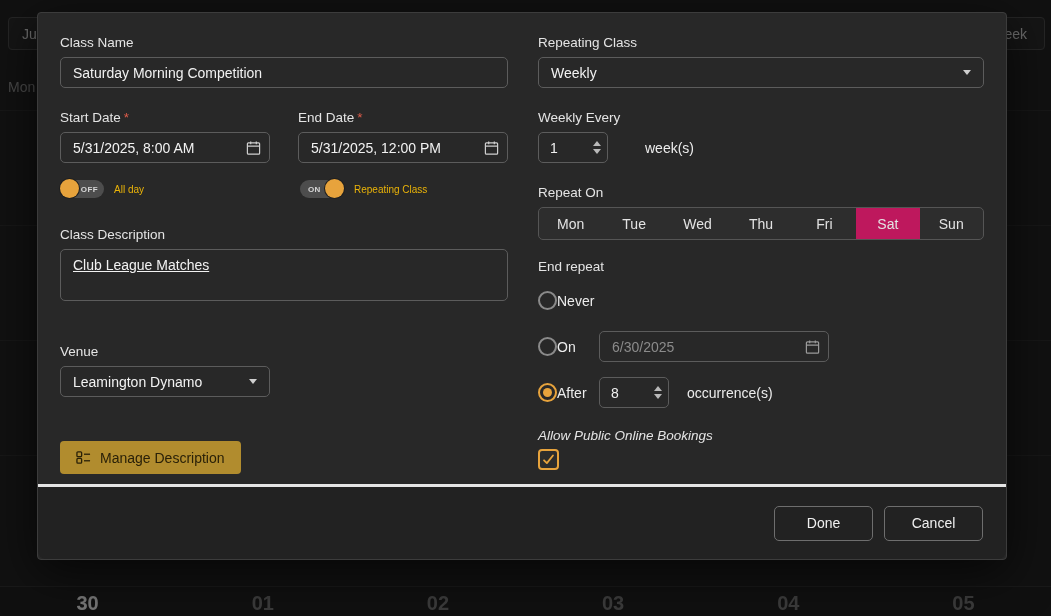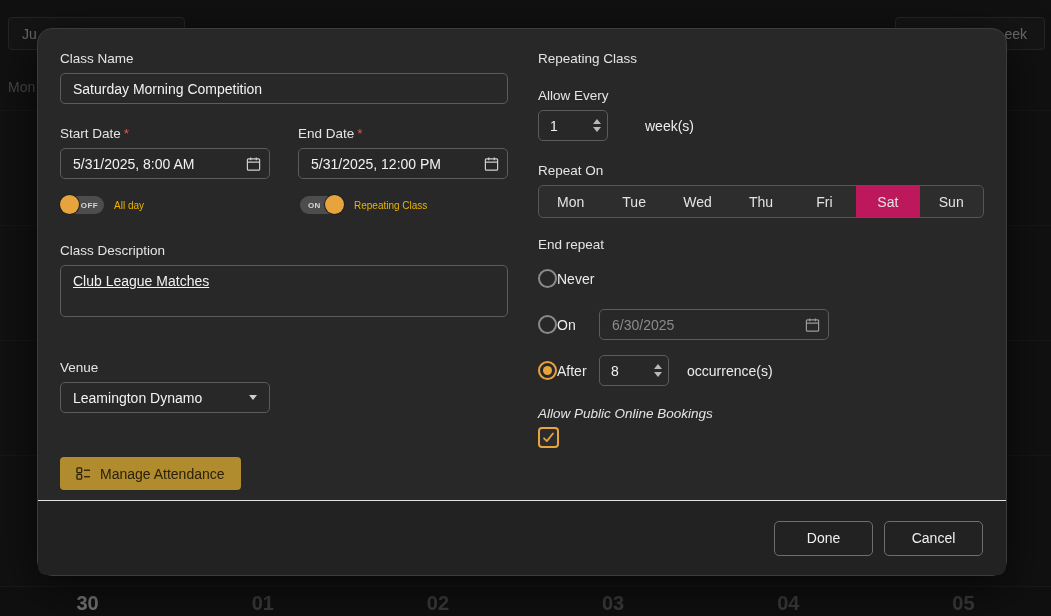--- a/index.html
+++ b/index.html
@@ -26,22 +26,22 @@
     position: absolute; left: 0; right: 0; bottom: 0; height: 30px;
     border-top: 1px solid #333; display: flex; background: #212121;
   }
   .bg-date { flex: 1; text-align: center; font-size: 20px; font-weight: 700; color: #767676; padding-top: 5px; }
   .bg-date.current { color: #ececec; }
 
   .overlay { position: absolute; inset: 0; background: rgba(0,0,0,.5); }
 
   
   .modal {
-    position: absolute; left: 37px; top: 28px; width: 970px; height: 548px;
-    background: #282828; border: 1px solid #3c3c3c; border-radius: 15px;
+    position: absolute; left: 37px; top: 12px; width: 970px; height: 548px;
+    background: #282828; border: 1px solid #3c3c3c; border-radius: 4px;
     box-shadow: 0 12px 48px rgba(0,0,0,.65);
     display: flex; flex-direction: column;
   }
   .modal-body { flex: 1; display: flex; gap: 30px; padding: 22px; overflow: hidden; }
   .col-left  { flex: 0 0 448px; }
   .col-right { flex: 1; }
 
   .field-label { display: block; font-size: 13.5px; color: #e4e4e4; margin-bottom: 7px; }
   .req { color: #e05c4a; margin-left: 3px; }
 
@@ -109,21 +109,21 @@
   .radio.checked::after { content: ""; position: absolute; inset: 3px; border-radius: 50%; background: #e7a33c; }
   .radio-label { font-size: 14px; color: #ececec; width: 42px; }
   .on-date-wrap { width: 230px; }
 
   
   .public-block { margin-top: 20px; font-style: italic; }
   .checkbox { width: 21px; height: 21px; border: 2px solid #e7a33c; border-radius: 4px; display: flex; align-items: center; justify-content: center; cursor: pointer; margin-top: 6px; background: #2c2c2c; }
 
   
   .modal-footer {
-    height: 75px; flex: 0 0 75px; border-top: 1px solid #e5e5e5; background: #222;
+    height: 75px; flex: 0 0 75px; border-top: 3px solid #e5e5e5; background: #222;
     border-radius: 0 0 8px 8px; display: flex; align-items: center; justify-content: flex-end;
     gap: 11px; padding: 0 23px;
   }
   .btn-outline {
     min-width: 99px; height: 35px; background: transparent; border: 1px solid #6e6e6e;
     border-radius: 5px; color: #f0f0f0; font-size: 14px; font-family: inherit; cursor: pointer;
   }
 </style>
 </head>
 <body>
@@ -233,32 +233,36 @@
 
       <button class="attendance-btn">
         <span style="display:flex">
           <svg width="15" height="15" viewBox="0 0 16 16">
             <rect x="1" y="2" width="5" height="5" rx="1" fill="none" stroke="#2a2108" stroke-width="1.4"></rect>
             <line x1="8.5" y1="4.5" x2="15" y2="4.5" stroke="#2a2108" stroke-width="1.4"></line>
             <rect x="1" y="9" width="5" height="5" rx="1" fill="none" stroke="#2a2108" stroke-width="1.4"></rect>
             <line x1="8.5" y1="11.5" x2="15" y2="11.5" stroke="#2a2108" stroke-width="1.4"></line>
           </svg>
         </span>
-        <span>Manage Attendance</span>
+        <span>Manage Description</span>
       </button>
     </div>
 
     <div class="col-right">
 
       <div class="field-group">
         <label class="field-label">Repeating Class</label>
+        <div class="select">
+          <span>Weekly</span>
+          <i class="caret"></i>
+        </div>
       </div>
 
       <div class="field-group">
-        <label class="field-label">Allow Every</label>
+        <label class="field-label">Weekly Every</label>
         <div class="inline-row">
           <div class="spinner">
             <span class="spin-val">1</span>
             <span class="arrows">
               <i class="tri up"></i>
               <i class="tri down"></i>
             </span>
           </div>
           <span class="suffix-text suffix-week">week(s)</span>
         </div>

